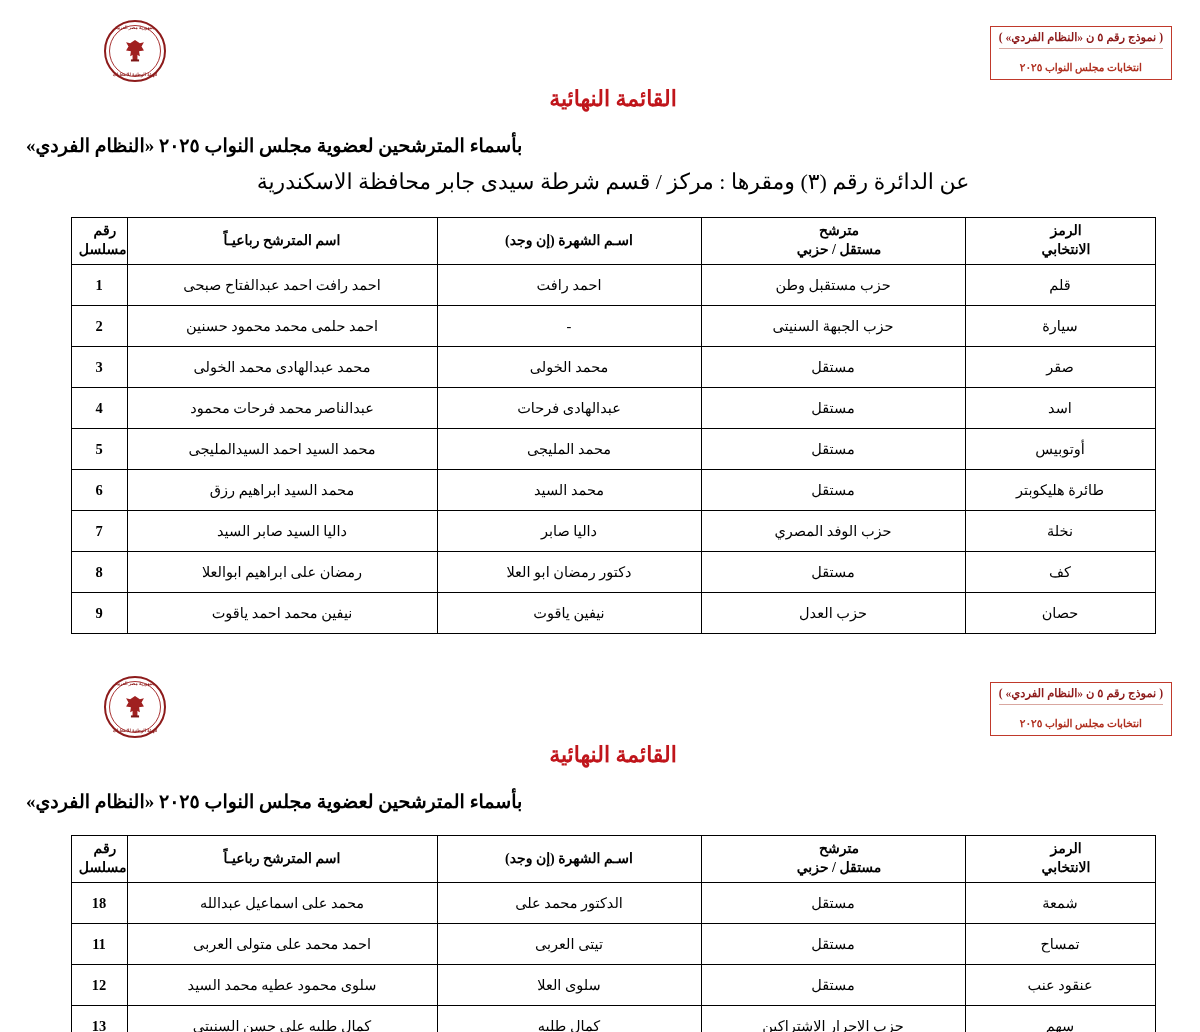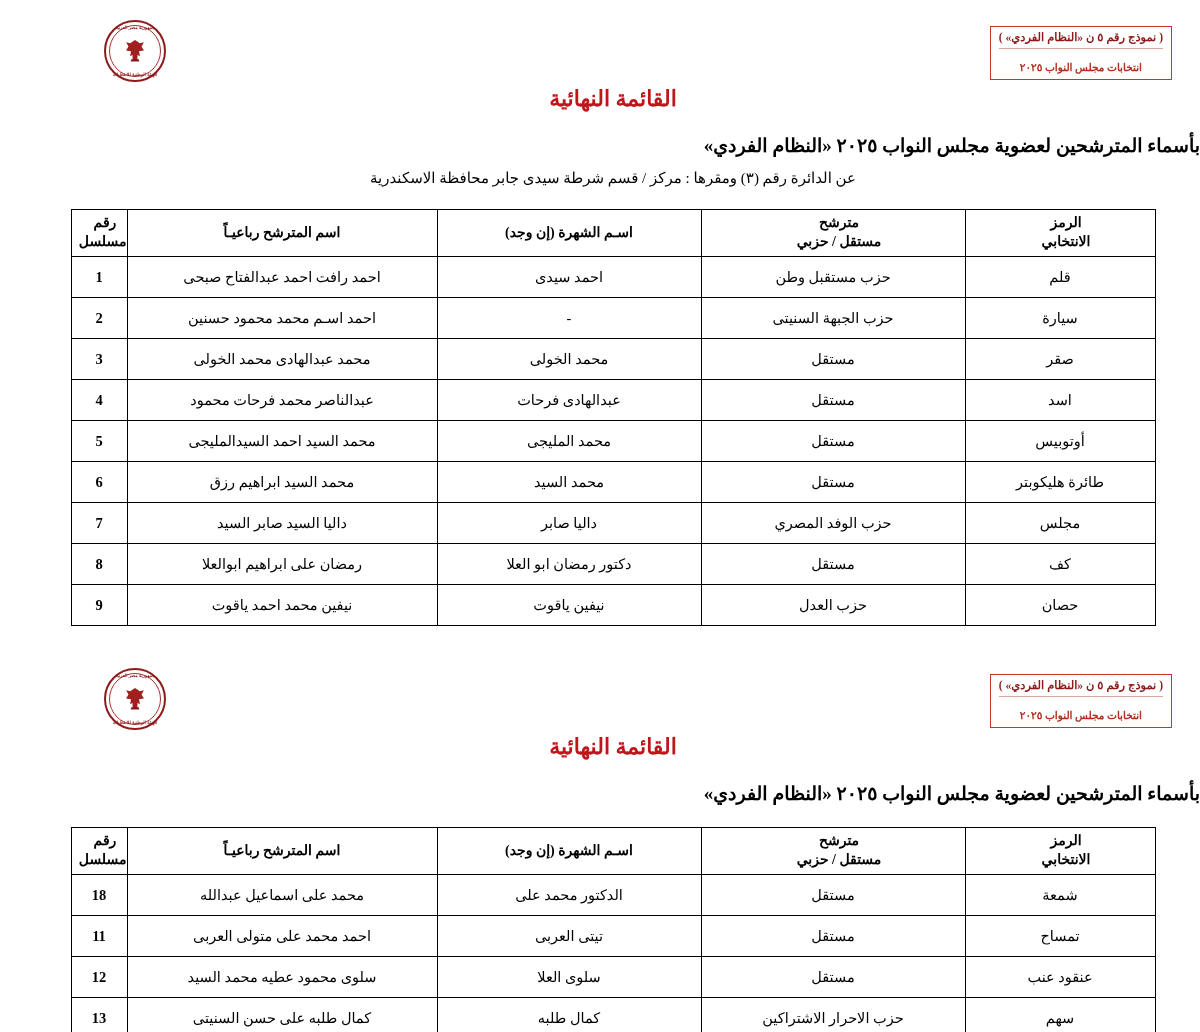--- a/index.html
+++ b/index.html
@@ -104,30 +104,30 @@
   .title-main {
     text-align: center;
     color: #c0151b;
     font-size: 22px;
     font-weight: bold;
     letter-spacing: 1px;
     margin: 6px 0 0 0;
     font-family: "Liberation Serif", serif;
   }
   .title-sub {
-    text-align: right;
+    text-align: left;
     color: #000;
     font-size: 19px;
     font-weight: bold;
     margin-top: 22px;
   }
   .title-dist {
     text-align: center;
     color: #000;
-    font-size: 15px;
+    font-size: 22px;
     margin-top: 12px;
     font-weight: normal;
   }
 
   
   table.cand {
     border-collapse: collapse;
     margin: 22px auto 0 auto;
     width: 1084px;
     table-layout: fixed;
@@ -209,29 +209,29 @@
           <th class="hdr-two-line">
             <span>رقم</span>
             <span>مسلسل</span>
           </th>
         </tr>
       </thead>
       <tbody>
         <tr>
           <td>قلم</td>
           <td>حزب مستقبل وطن</td>
-          <td>احمد سيدى</td>
+          <td>احمد رافت</td>
           <td>احمد رافت احمد عبدالفتاح صبحى</td>
           <td class="num">1</td>
         </tr>
         <tr>
           <td>سيارة</td>
           <td>حزب الجبهة السنيتى</td>
           <td>-</td>
-          <td>احمد اسـم محمد محمود حسنين</td>
+          <td>احمد حلمى محمد محمود حسنين</td>
           <td class="num">2</td>
         </tr>
         <tr>
           <td>صقر</td>
           <td>مستقل</td>
           <td>محمد الخولى</td>
           <td>محمد عبدالهادى محمد الخولى</td>
           <td class="num">3</td>
         </tr>
         <tr>
@@ -249,21 +249,21 @@
           <td class="num">5</td>
         </tr>
         <tr>
           <td>طائرة هليكوبتر</td>
           <td>مستقل</td>
           <td>محمد السيد</td>
           <td>محمد السيد ابراهيم رزق</td>
           <td class="num">6</td>
         </tr>
         <tr>
-          <td>مجلس</td>
+          <td>نخلة</td>
           <td>حزب الوفد المصري</td>
           <td>داليا صابر</td>
           <td>داليا السيد صابر السيد</td>
           <td class="num">7</td>
         </tr>
         <tr>
           <td>كف</td>
           <td>مستقل</td>
           <td>دكتور رمضان ابو العلا</td>
           <td>رمضان على ابراهيم ابوالعلا</td>

